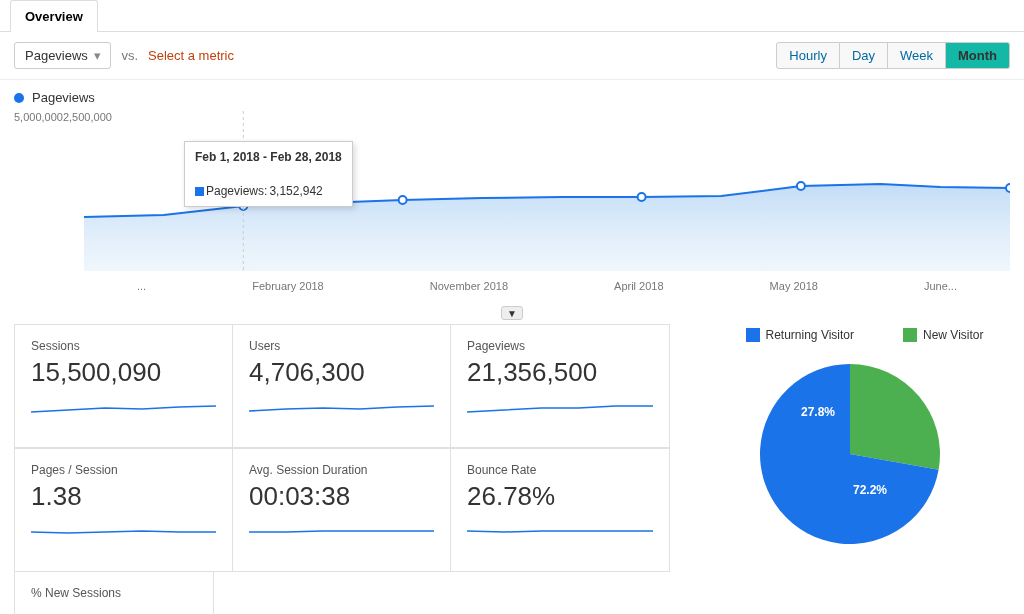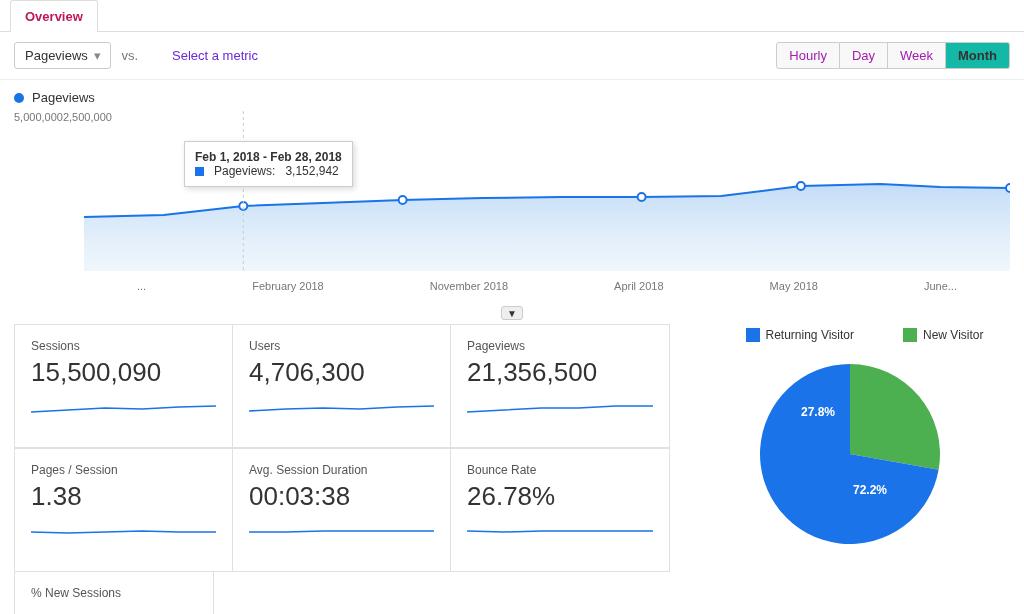--- a/index.html
+++ b/index.html
@@ -1,47 +1,47 @@
 <!DOCTYPE html>
 <html><head>
   <meta charset="utf-8">
   <style>
     * { box-sizing: border-box; margin: 0; padding: 0; }
     body { font-family: Arial, sans-serif; background: #fff; font-size: 13px; color: #333; }
 
     .tab-bar { border-bottom: 1px solid #ddd; padding: 0 10px; }
-    .tab { display: inline-block; padding: 8px 14px; font-size: 13px; background: #fff; border: 1px solid #ddd; border-bottom: none; border-radius: 3px 3px 0 0; margin-bottom: -1px; font-weight: bold; color: #be185d; }
+    .tab { display: inline-block; padding: 8px 14px; font-size: 13px; background: #fff; border: 1px solid #ddd; border-bottom: none; border-radius: 3px 3px 0 0; margin-bottom: -1px; font-weight: bold; color: #000000; }
 
     .toolbar { display: flex; align-items: center; padding: 10px 14px; border-bottom: 1px solid #eee; }
     .metric-dropdown { display: flex; align-items: center; background: #fff; border: 1px solid #ccc; border-radius: 3px; padding: 5px 10px; cursor: pointer; font-size: 13px; color: #333; }
     .metric-dropdown .arrow { margin-left: 6px; color: #888; }
     .vs-label { margin: 0 10px; color: #777; }
-    .select-metric { color: #6d28d9; text-decoration: none; cursor: pointer; margin-left: 24px; }
+    .select-metric { color: #c2410c; text-decoration: none; cursor: pointer; }
     .period-buttons { margin-left: auto; display: flex; gap: 0; }
-    .period-btn { border: 1px solid #ccc; background: #f8f8f8; padding: 5px 12px; cursor: pointer; font-size: 13px; color: #a21caf; }
+    .period-btn { border: 1px solid #ccc; background: #f8f8f8; padding: 5px 12px; cursor: pointer; font-size: 13px; color: #0369a1; }
     .period-btn:first-child { border-radius: 3px 0 0 3px; }
     .period-btn:last-child { border-radius: 0 3px 3px 0; }
     .period-btn.active { background: #14b8a6; font-weight: bold; color: #333; }
     .period-btn + .period-btn { border-left: none; }
 
     .chart-area { padding: 10px 14px 0; position: relative; }
     .chart-legend { display: flex; align-items: center; gap: 8px; margin-bottom: 6px; }
     .legend-dot { width: 10px; height: 10px; border-radius: 50%; background: #1a73e8; display: inline-block; }
     .legend-label { font-size: 13px; color: #333; }
 
     .chart-container { position: relative; height: 190px; width: 100%; }
     .y-axis { position: absolute; left: 0; top: 0; bottom: 30px; width: 70px; display: flex; flex-direction: row; justify-content: space-between; padding-bottom: 5px; }
     .y-label { font-size: 11px; color: #777; }
     .chart-plot { position: absolute; left: 70px; right: 0; top: 0; bottom: 30px; }
     .x-axis { position: absolute; left: 70px; right: 0; bottom: 0; height: 30px; display: flex; justify-content: space-around; align-items: center; }
     .x-label { font-size: 11px; color: #777; }
 
     .tooltip-box { position: absolute; left: 80px; top: 60px; background: #fff; border: 1px solid #ccc; padding: 8px 10px; font-size: 12px; box-shadow: 2px 2px 6px rgba(0,0,0,0.15); z-index: 10; min-width: 160px; }
-    .tooltip-title { font-weight: bold; color: #333; margin-bottom: 0; }
-    .tooltip-value { display: flex; align-items: center; gap: 10px; }
+    .tooltip-title { font-weight: bold; color: #333; margin-bottom: 20px; }
+    .tooltip-value { display: flex; align-items: center; gap: 2px; }
     .tooltip-square { width: 9px; height: 9px; background: #1a73e8; display: inline-block; }
 
     .scroll-indicator { text-align: center; padding: 4px; }
     .scroll-icon { display: inline-block; width: 22px; height: 14px; background: #eee; border: 1px solid #ccc; border-radius: 3px; text-align: center; font-size: 10px; line-height: 14px; cursor: pointer; }
     .metrics-grid { display: grid; grid-template-columns: 1fr 1fr 1fr; gap: 0; border: 1px solid #e0e0e0; }
     .metric-card { padding: 14px 16px 26px; border-right: 1px solid #e0e0e0; border-bottom: 1px solid #e0e0e0; }
     .metric-card:nth-child(3n) { border-right: none; }
     .metric-label { font-size: 12px; color: #555; margin-bottom: 4px; }
     .metric-value { font-size: 26px; color: #333; font-weight: 300; margin-bottom: 6px; }
     .metric-sparkline { height: 24px; width: 100%; }

